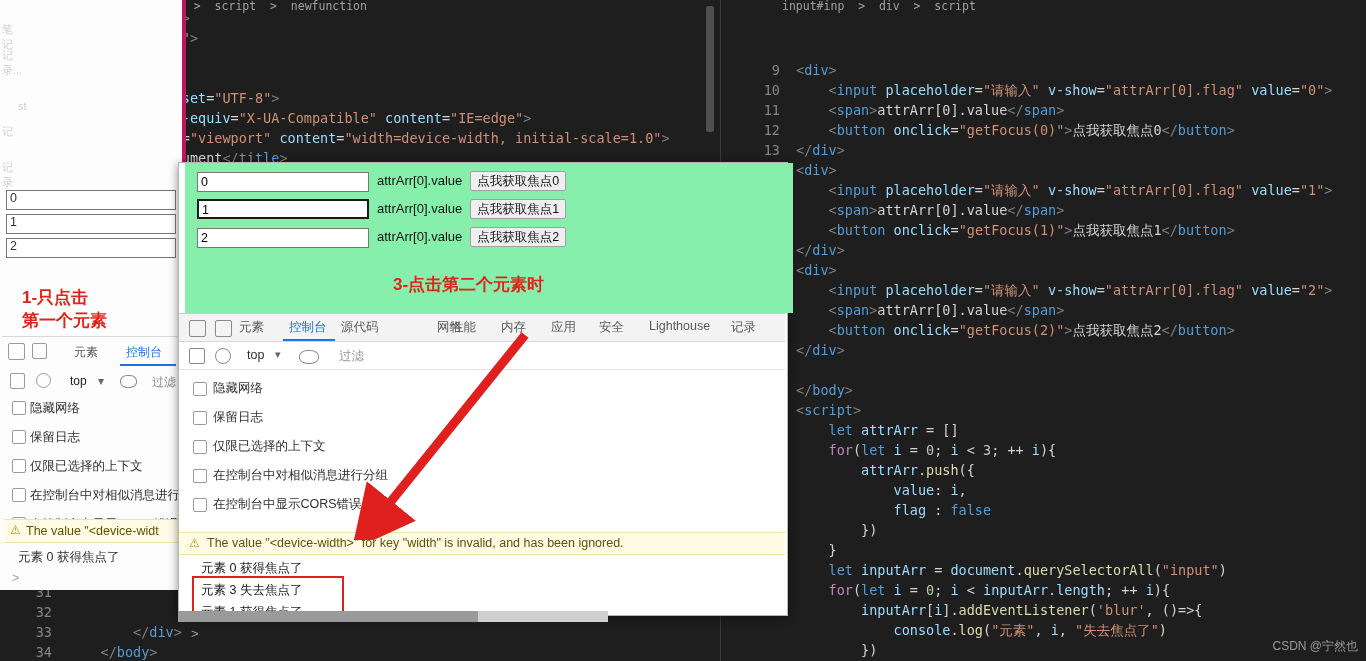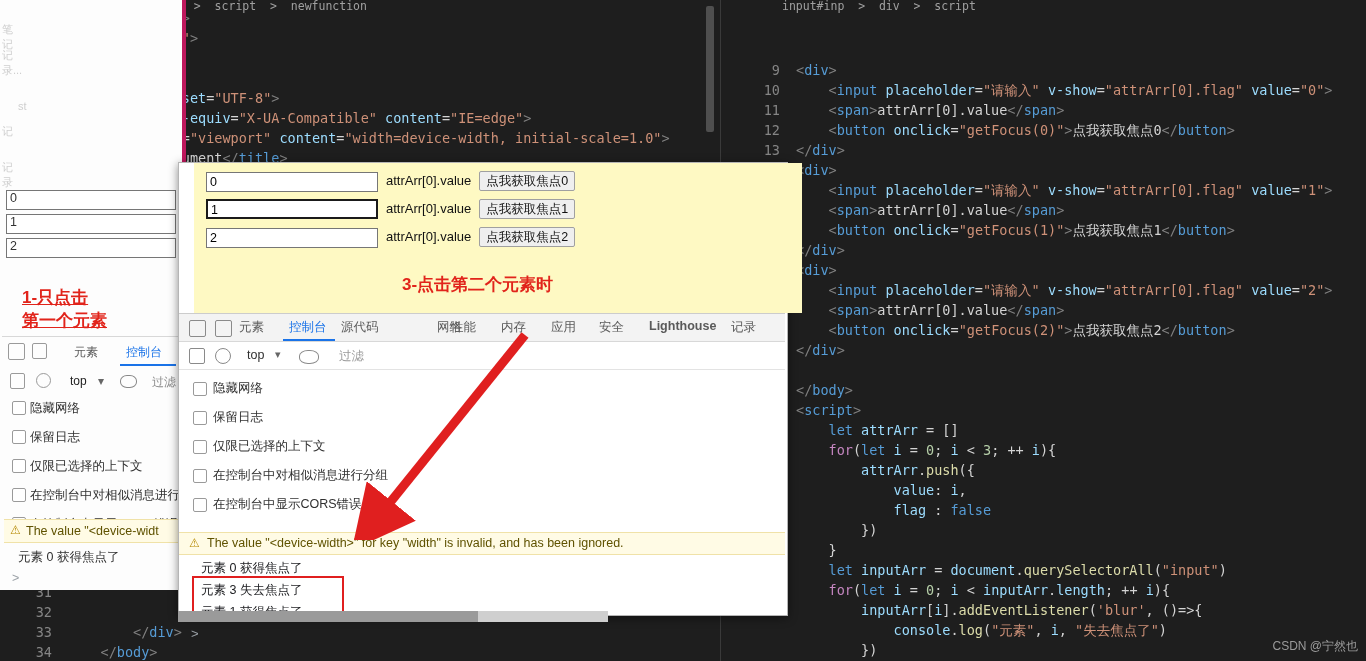--- a/index.html
+++ b/index.html
@@ -37,21 +37,21 @@
   #ghost-left .g-label{position:absolute;left:4px;color:#222;font-size:12px;white-space:nowrap;}
   #ghost-left .g-input{position:absolute;left:6px;width:170px;height:20px;border:1px solid #767676;background:#fff;font-size:12.5px;padding-left:3px;box-sizing:border-box;}
   #ghost-left .chk{position:absolute;width:12px;height:12px;border:1px solid #9a9a9a;background:#fff;border-radius:2px;}
   #ghost-left .ctext{position:absolute;font-size:12.5px;color:#303030;white-space:nowrap;}
 
   
   .sidestrip{position:absolute;left:0;top:0;width:20px;color:#cfcfcf;font-size:11px;font-family:"Liberation Sans",sans-serif;}
 
   
   #popup{position:absolute;left:178px;top:162px;width:608px;height:452px;background:#fff;border:1px solid #b5b5b5;box-shadow:0 2px 9px rgba(0,0,0,.45);}
-  .page-area{position:absolute;left:15px;top:0;width:608px;height:150px;background:#fef9c3;}
+  .page-area{position:absolute;left:6px;top:0;width:608px;height:150px;background:#86efac;}
   .inp-row{position:absolute;left:12px;height:22px;}
   .pg-input{width:172px;height:20px;border:1px solid #767676;font-size:12.5px;padding-left:3px;box-sizing:border-box;font-family:"Liberation Sans",sans-serif;background:#fff;}
   .pg-input.focused{border:2px solid #1a1a1a;}
   .pg-span{display:inline-block;margin-left:8px;font-size:13px;font-family:"Liberation Sans",sans-serif;color:#111;vertical-align:1px;}
   .pg-btn{margin-left:8px;font-size:12.5px;font-family:"Liberation Sans",sans-serif;padding:2px 6px;background:#efefef;border:1px solid #a0a0a0;border-radius:2px;color:#111;vertical-align:1px;}
 
   
   #devtools{position:absolute;left:0;top:150px;width:606px;height:300px;background:#fff;border-top:1px solid #ccc;font-family:"Liberation Sans",sans-serif;}
   .dt-tabbar{height:27px;border-bottom:1px solid #d8d8d8;background:#f3f3f3;position:relative;}
   .dt-tab{position:absolute;top:5px;font-size:12.5px;color:#5a5a5a;}
@@ -62,21 +62,21 @@
   .dt-check{position:absolute;width:12px;height:12px;border:1px solid #9a9a9a;border-radius:2px;background:#fff;}
   .dt-checklabel{position:absolute;font-size:12.5px;color:#303030;white-space:nowrap;}
   .dt-msg{position:absolute;font-size:12.5px;white-space:nowrap;}
   .warn-bar{position:absolute;left:0;width:606px;height:21px;background:#fffbe5;border-top:1px solid #f0e2a8;border-bottom:1px solid #f0e2a8;}
   .log-line{position:absolute;font-size:12.5px;color:#202124;white-space:nowrap;}
   .redbox{position:absolute;border:2px solid #e01f1f;}
   .prompt-arrow{position:absolute;color:#9aa0a6;font-size:13px;}
 
   
   .annot{position:absolute;color:#e1241b;font-family:"Liberation Sans",sans-serif;font-weight:bold;white-space:pre;}
-  .ann1{font-size:17px;line-height:23px;text-decoration:underline;}
+  .ann1{font-size:17px;line-height:23px;}
   .ann2{font-size:17px;}
   
   #arrow{position:absolute;left:350px;top:330px;width:200px;height:210px;pointer-events:none;}
 
   
   #watermark{position:absolute;right:8px;bottom:6px;color:#9b9b9b;font-size:12px;font-family:"Liberation Sans",sans-serif;}
 
   
   .hscroll{position:absolute;left:178px;top:611px;width:430px;height:11px;background:#cfcfcf;}
   .hscroll i{display:block;height:11px;width:300px;background:#9a9a9a;}
@@ -163,21 +163,21 @@
       <div class="dt-icon" style="left:36px;border:1px solid #8a8a8a;border-radius:2px;"></div>
       <div id="dt-tabs">
           <div class="dt-tab" style="left: 60px;">元素</div>
           <div class="dt-tab active" style="left: 110px;">控制台</div>
           <div class="dt-tab" style="left: 162px;">源代码</div>
           <div class="dt-tab" style="left: 218px; margin-left: 40px;">网络</div>
           <div class="dt-tab" style="left: 272px;">性能</div>
           <div class="dt-tab" style="left: 322px;">内存</div>
           <div class="dt-tab" style="left: 372px;">应用</div>
           <div class="dt-tab" style="left: 420px;">安全</div>
-          <div class="dt-tab" style="left: 470px; font-weight: bold;">Lighthouse</div>
+          <div class="dt-tab" style="left: 470px;">Lighthouse</div>
           <div class="dt-tab" style="left: 552px;">记录</div>
           <div class="dt-underline" style="left: 104px; width: 52px;"></div>
         </div>
     </div>
     <div class="dt-toolbar">
       <div style="position:absolute;left:10px;top:6px;width:14px;height:14px;border:1px solid #8a8a8a;border-radius:2px;"></div>
       <div style="position:absolute;left:36px;top:6px;width:14px;height:14px;border:1px solid #8a8a8a;border-radius:50%;"></div>
       <div style="position:absolute;left:68px;top:6px;font-size:12.5px;color:#303030;">top</div>
       <div style="position:absolute;left:96px;top:6px;font-size:11px;color:#666;">▾</div>
       <div style="position:absolute;left:120px;top:8px;width:18px;height:12px;border:1px solid #8a8a8a;border-radius:9px/6px;"></div>

